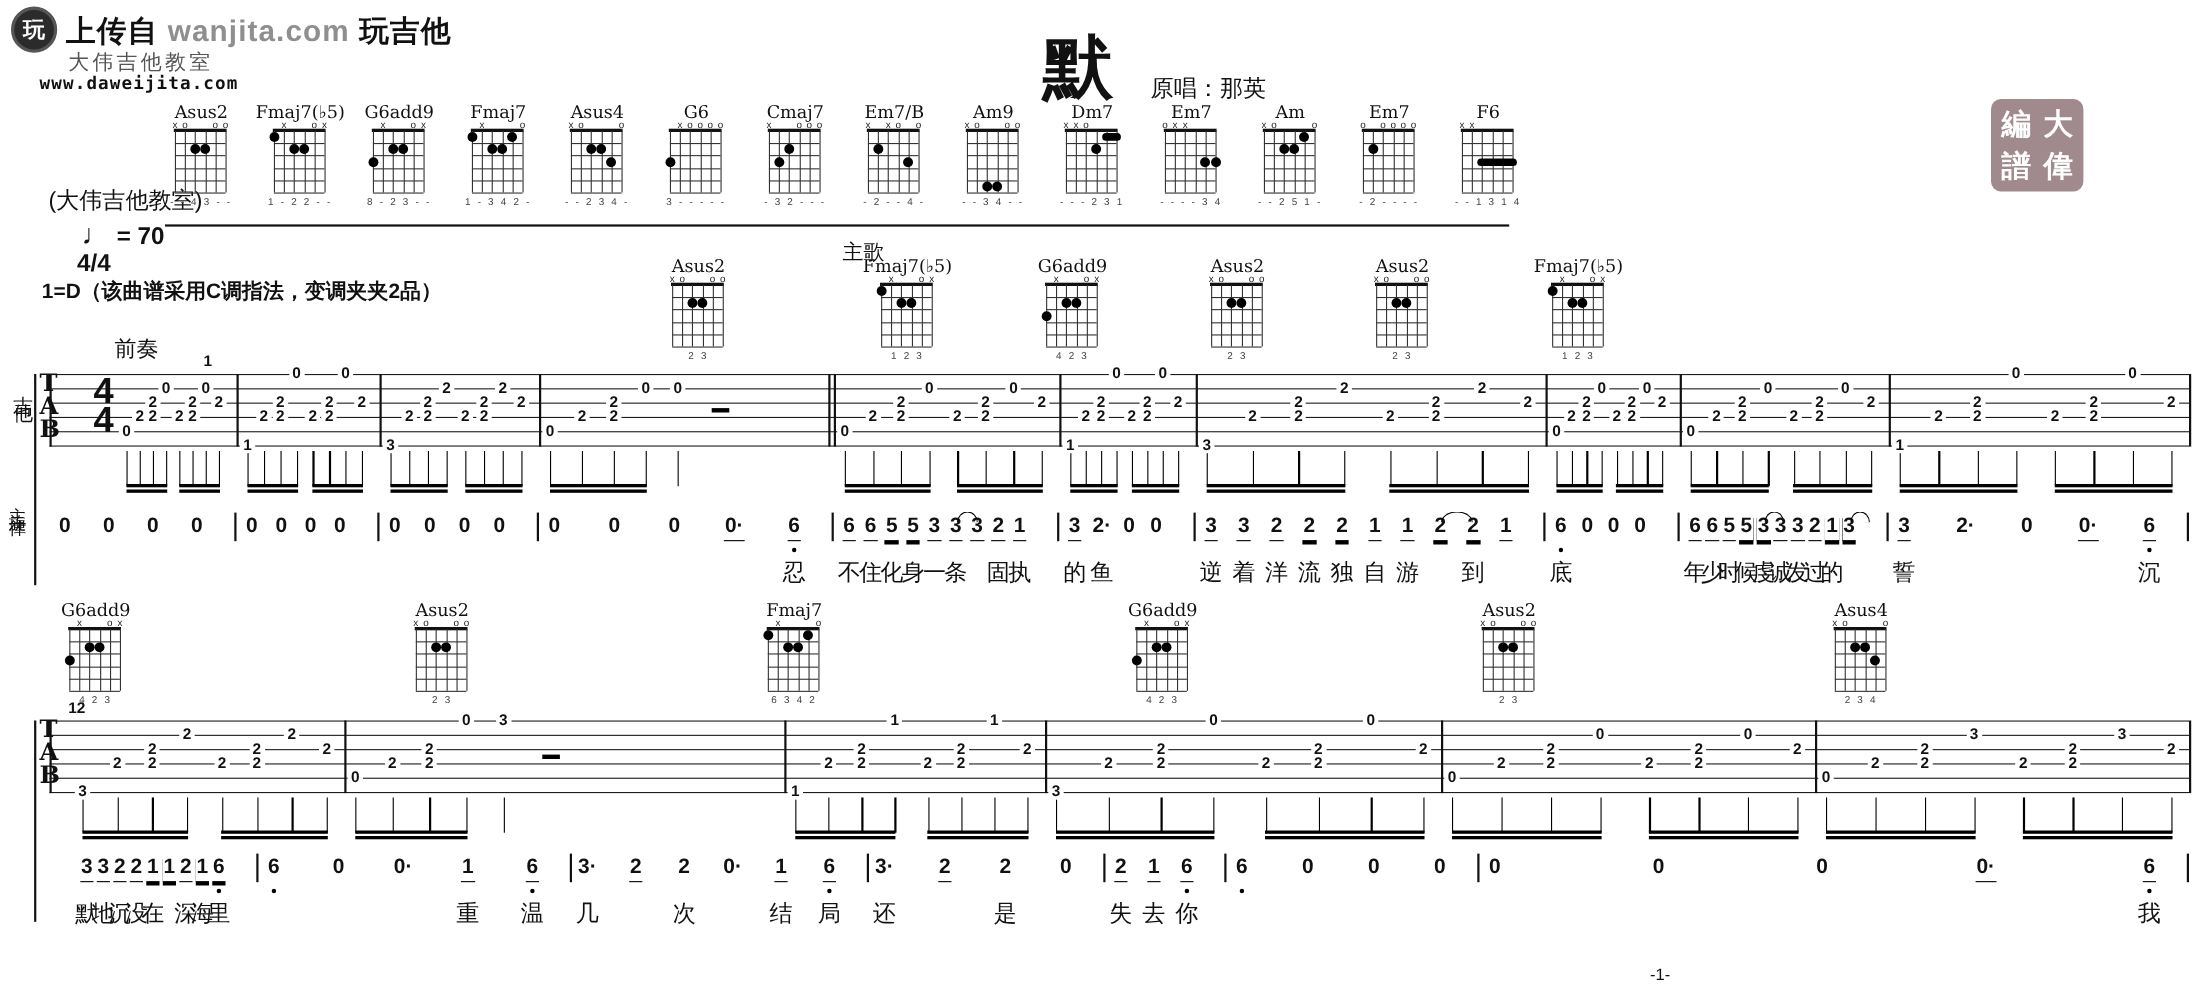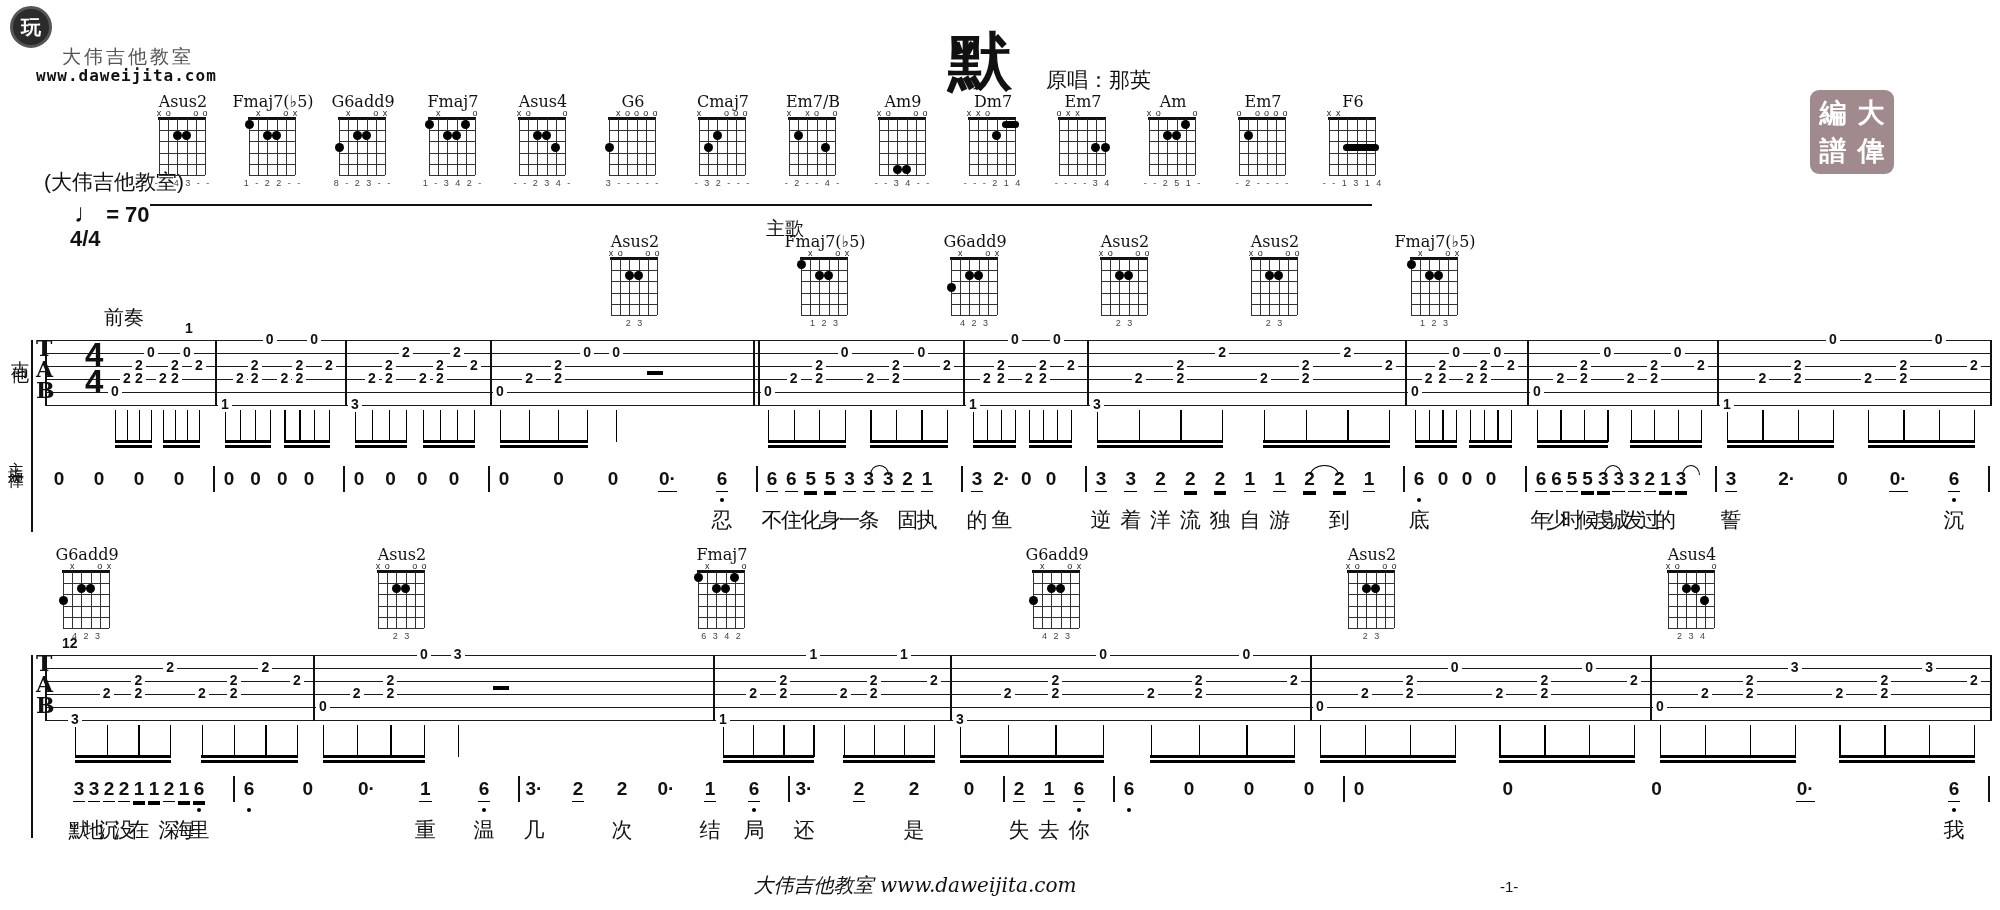--- a/index.html
+++ b/index.html
@@ -76,36 +76,38 @@
   #footer-center{left:0;top:872px;width:1830px;text-align:center;font-size:20px;
     font-style:italic;font-family:"DejaVu Serif",serif;}
   #page-num{left:1500px;top:878px;font-size:15px;}
 </style>
 </head>
 <body>
 
 <div id="page">
 
   <div class="abs" id="logo-circle">玩</div>
+  <div class="abs" id="logo-line"><span>上传自</span><span class="dim"> wanjita.com </span><span>玩吉他</span></div>
   <div class="abs" id="studio">大伟吉他教室</div>
   <div class="abs" id="website">www.daweijita.com</div>
 
   <div class="abs" id="song-title">默</div>
   <div class="abs" id="original">原唱：那英</div>
 
   <div class="abs" id="stamp">
     <span>編</span>
     <span>大</span>
     <span>譜</span>
     <span>偉</span>
   </div>
 
   <div class="abs" id="voice">(大伟吉他教室)</div>
   <div class="abs" id="tempo"><span class="note">♩</span> <span>=  70</span></div>
   <div class="abs" id="timesig">4/4</div>
+  <div class="abs" id="keyline">1=D（该曲谱采用C调指法，变调夹夹2品）</div>
 
   <div class="abs" id="bank-rule"></div>
   <div class="abs" id="intro-label">前奏</div>
   <div class="abs" id="verse-label">主歌</div>
 
   <div class="side-label" style="left:8px;top:346px;">吉他</div>
   <div class="side-label" style="left:5px;top:448px;font-size:16px;">主旋律</div>
   <div class="brace" style="left:31px;top:340px;height:192px;"></div>
   <div class="brace" style="left:31px;top:655px;height:183px;"></div>
 
@@ -340,21 +342,21 @@
           <div class="fret" style="top: 56px;"></div>
           <div class="str" style="left: 0px;"></div>
           <div class="str" style="left: 9.2px;"></div>
           <div class="str" style="left: 18.4px;"></div>
           <div class="str" style="left: 27.6px;"></div>
           <div class="str" style="left: 36.8px;"></div>
           <div class="str" style="left: 46px;"></div>
           <div class="dot" style="left: 23.1px; top: 12.3px;"></div>
           <div class="barre" style="left: 32.8px; top: 2.1px; width: 17.2px;"></div>
         </div>
-        <div class="fingers">- - - 2 1 4</div>
+        <div class="fingers">- - - 2 3 1</div>
       </div>
       <div class="chord" style="left: 1048px; top: 92px;">
         <div class="cname">Em7</div>
         <div class="marker" style="left: 7px;">o</div>
         <div class="marker" style="left: 16.2px;">x</div>
         <div class="marker" style="left: 25.4px;">x</div>
         <div class="grid">
           <div class="nut"></div>
           <div class="fret" style="top: 11.2px;"></div>
           <div class="fret" style="top: 22.4px;"></div>
@@ -1221,15 +1223,14 @@
         <div class="mel-bar" style="left: 1298px;"></div>
         <div class="mel-tok" style="left: 1303px;"><span class="mel-d">0</span></div>
         <div class="mel-tok" style="left: 1451.75px;"><span class="mel-d">0</span></div>
         <div class="mel-tok" style="left: 1600.5px;"><span class="mel-d">0</span></div>
         <div class="mel-tok" style="left: 1749.25px;"><span class="mel-d u1">0·</span></div>
         <div class="mel-tok" style="left: 1898px;"><span class="mel-d u1">6</span><div class="mel-low"></div><div class="mel-lyr">我</div></div>
         <div class="mel-bar" style="left: 1943px;"></div>
       </div>
     </div>
 
-  <div class="abs" id="footer-center">大伟吉他教室  www.daweijita.com</div>
   <div class="abs" id="page-num">-1-</div>
 </div>
 
 </body></html>

